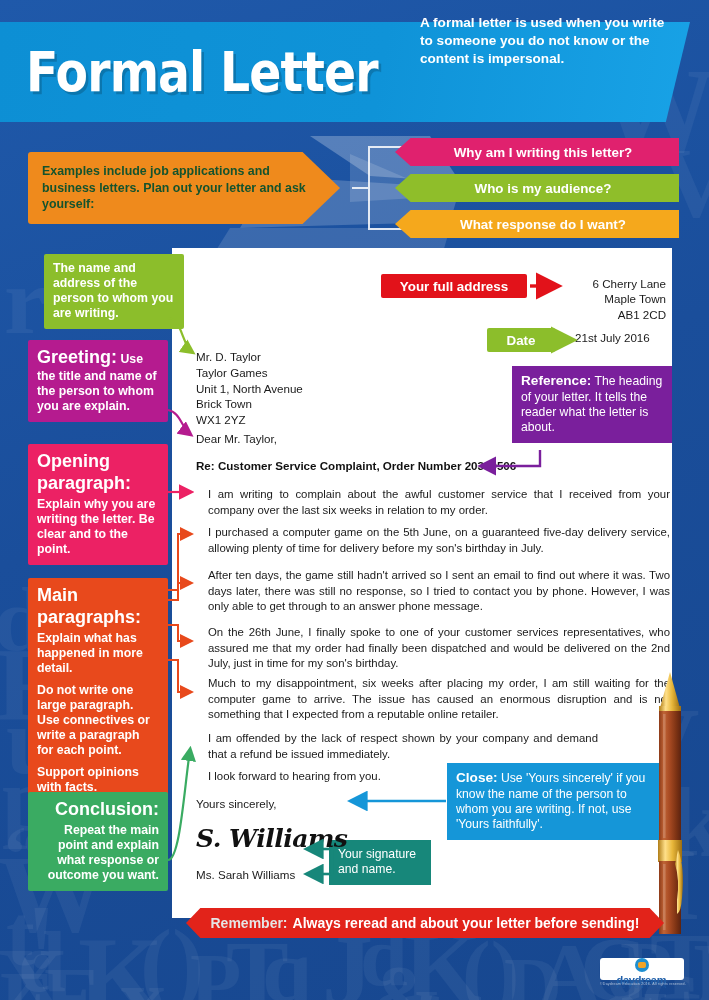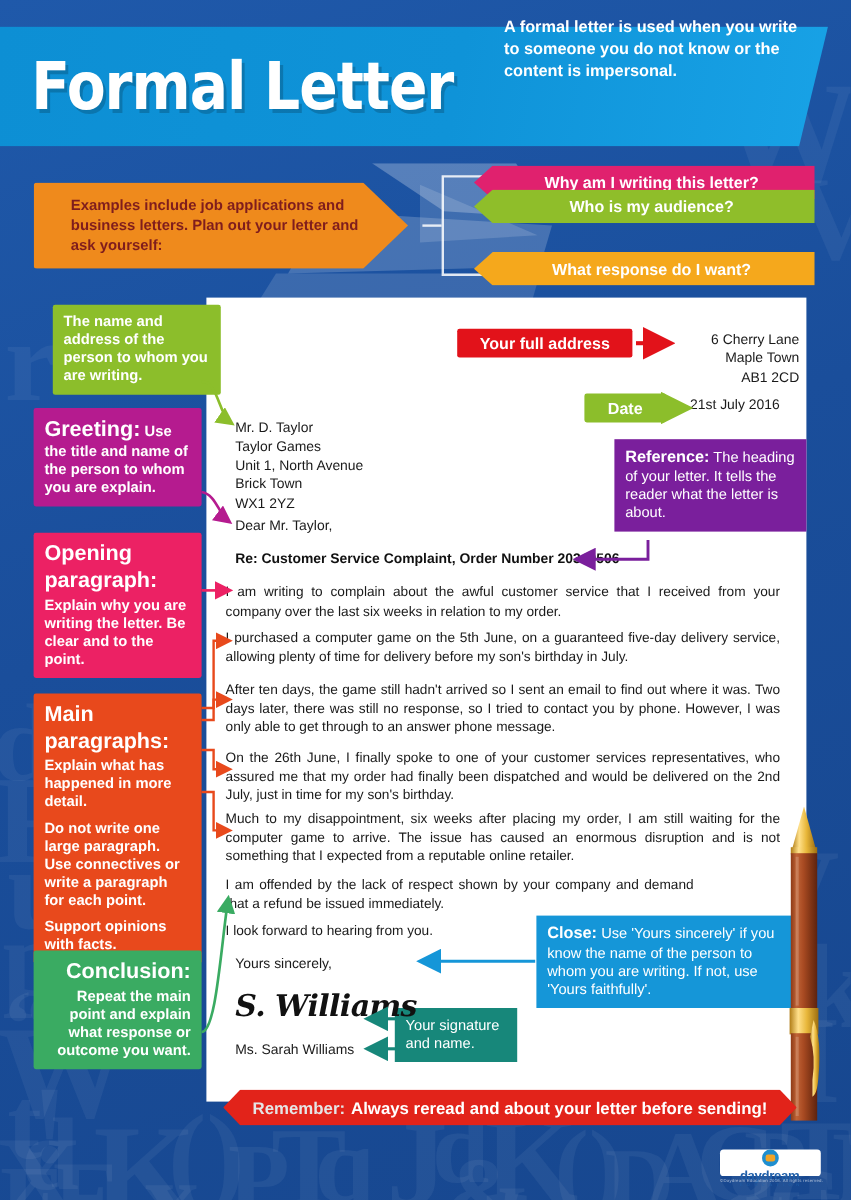--- a/index.html
+++ b/index.html
@@ -50,42 +50,41 @@
 
   
   .intro {
     position: absolute; left: 28px; top: 152px; width: 312px; height: 72px;
     background: #ef8a1c;
     clip-path: polygon(0 0, 88% 0, 100% 50%, 88% 100%, 0 100%);
     border-radius: 3px;
     display: flex; align-items: center;
   }
   .intro p {
-    color: #7f1d1d; font-size: 12.4px; font-weight: 700; line-height: 1.32;
+    color: #14532d; font-size: 12.4px; font-weight: 700; line-height: 1.32;
     padding: 0 34px 0 14px;
-    margin-left: 17px;
   }
   .qconn {
     position: absolute; left: 368px; top: 146px; width: 34px; height: 84px;
     border: 2px solid rgba(255,255,255,0.85);
     border-right: none;
   }
   .qconn:after{
     content:""; position:absolute; left:-2px; top:50%; width:16px; height:2px;
     background: rgba(255,255,255,0.85); transform: translate(-100%,-50%);
   }
   .qbanner {
     position: absolute; left: 395px; width: 284px; height: 28px;
     clip-path: polygon(5.5% 0, 100% 0, 100% 100%, 5.5% 100%, 0 50%);
     display: flex; align-items: center; justify-content: center;
     color: #fff; font-size: 13.4px; font-weight: 700;
     padding-left: 12px;
   }
   .qb1 { top: 138px; background: #e0216e; }
-  .qb2 { top: 158px; background: #8fbe2a; }
+  .qb2 { top: 174px; background: #8fbe2a; }
   .qb3 { top: 210px; background: #f5a81c; }
 
   
   .ribbon { position:absolute; pointer-events:none; opacity:.85;}
 
   
   .sheet {
     position: absolute; left: 172px; top: 248px; width: 500px; height: 670px;
     background: #fff;
   }
@@ -136,21 +135,21 @@
   }
 
   
   .to-block {
     position:absolute; left:196px; top:349px; width:250px;
     font-size:11.6px; color:#1a1a1a; line-height:1.36;
   }
   .greeting { position:absolute; left:196px; top:432px; font-size:11.6px; color:#1a1a1a; }
   .reline   { position:absolute; left:196px; top:459px; font-size:11.6px; font-weight:700; color:#111; }
   .body-p {
-    position:absolute; left:188px; width:462px;
+    position:absolute; left:208px; width:462px;
     font-size:11.4px; color:#1a1a1a; line-height:1.38;
     text-align: justify;
   }
   .p1 { top:487px; } .p2 { top:525px; } .p3 { top:568px; }
   .p4 { top:625px; } .p5 { top:676px; } .p6 { top:731px; }
   .p7 { top:769px; }
   .closing { position:absolute; left:196px; top:797px; font-size:11.6px; color:#1a1a1a; }
   .signature {
     position:absolute; left:196px; top:824px;
     font-family:"DejaVu Serif", serif; font-style:italic; font-weight:700;

